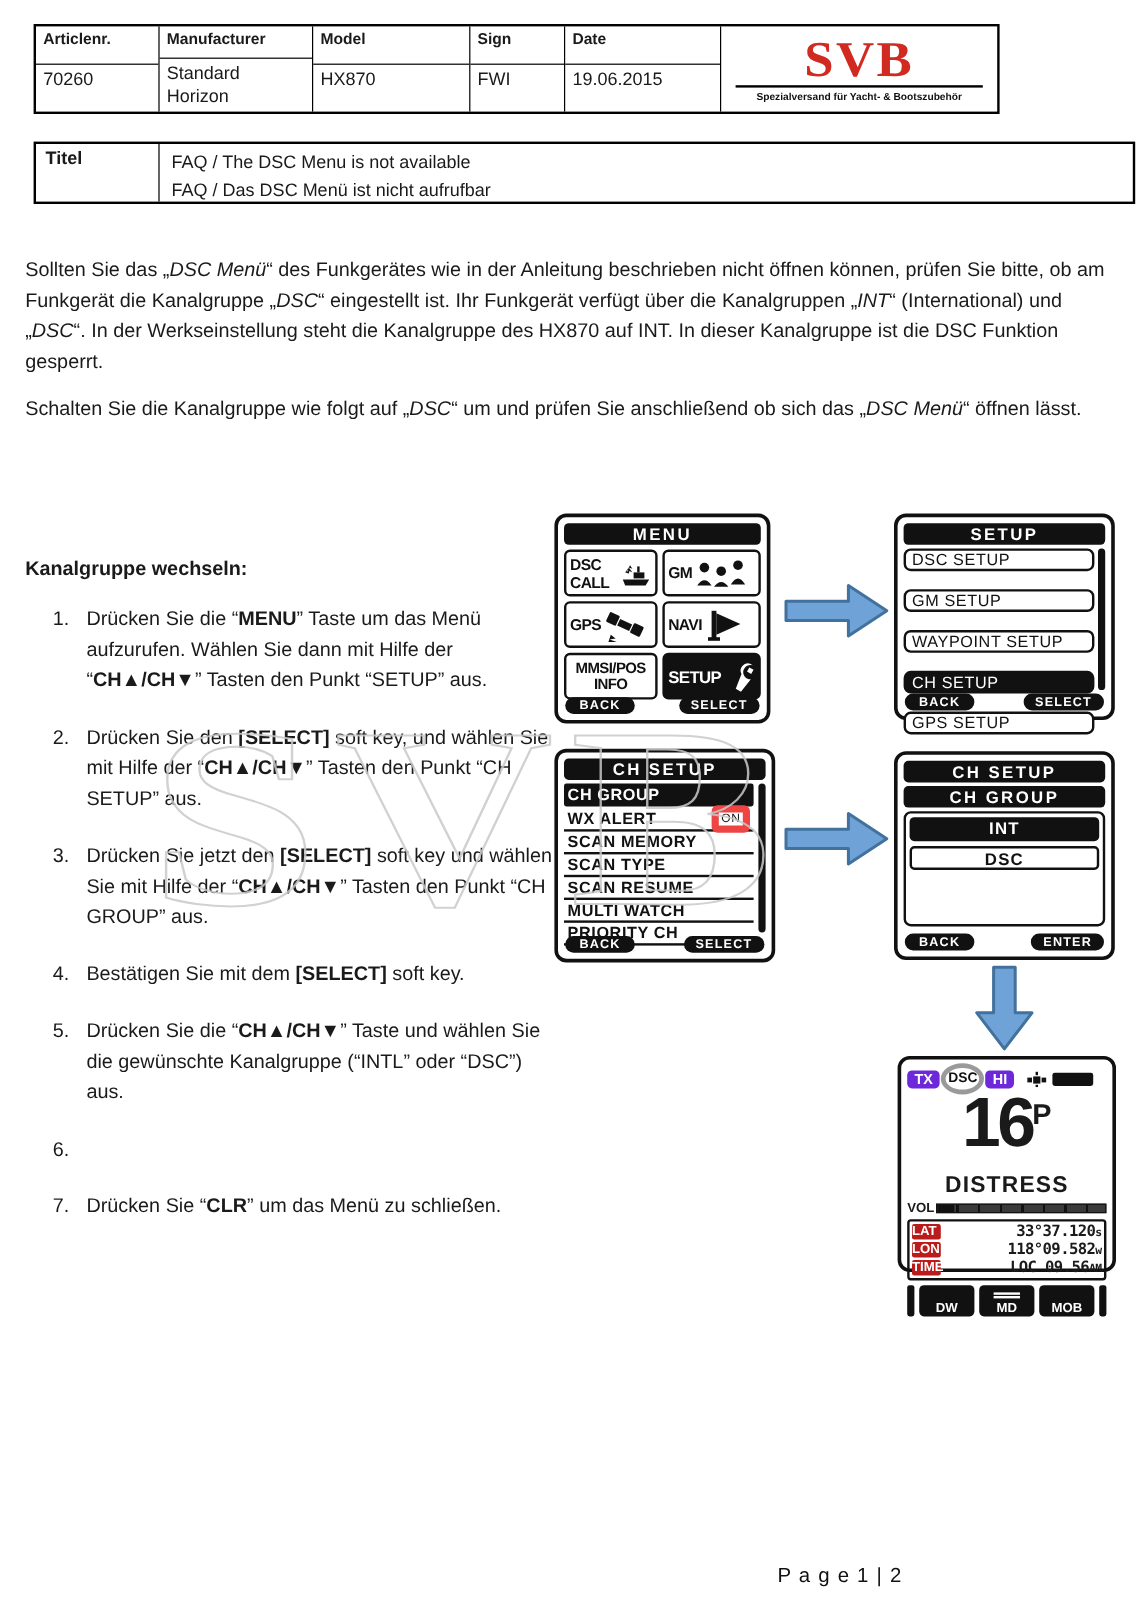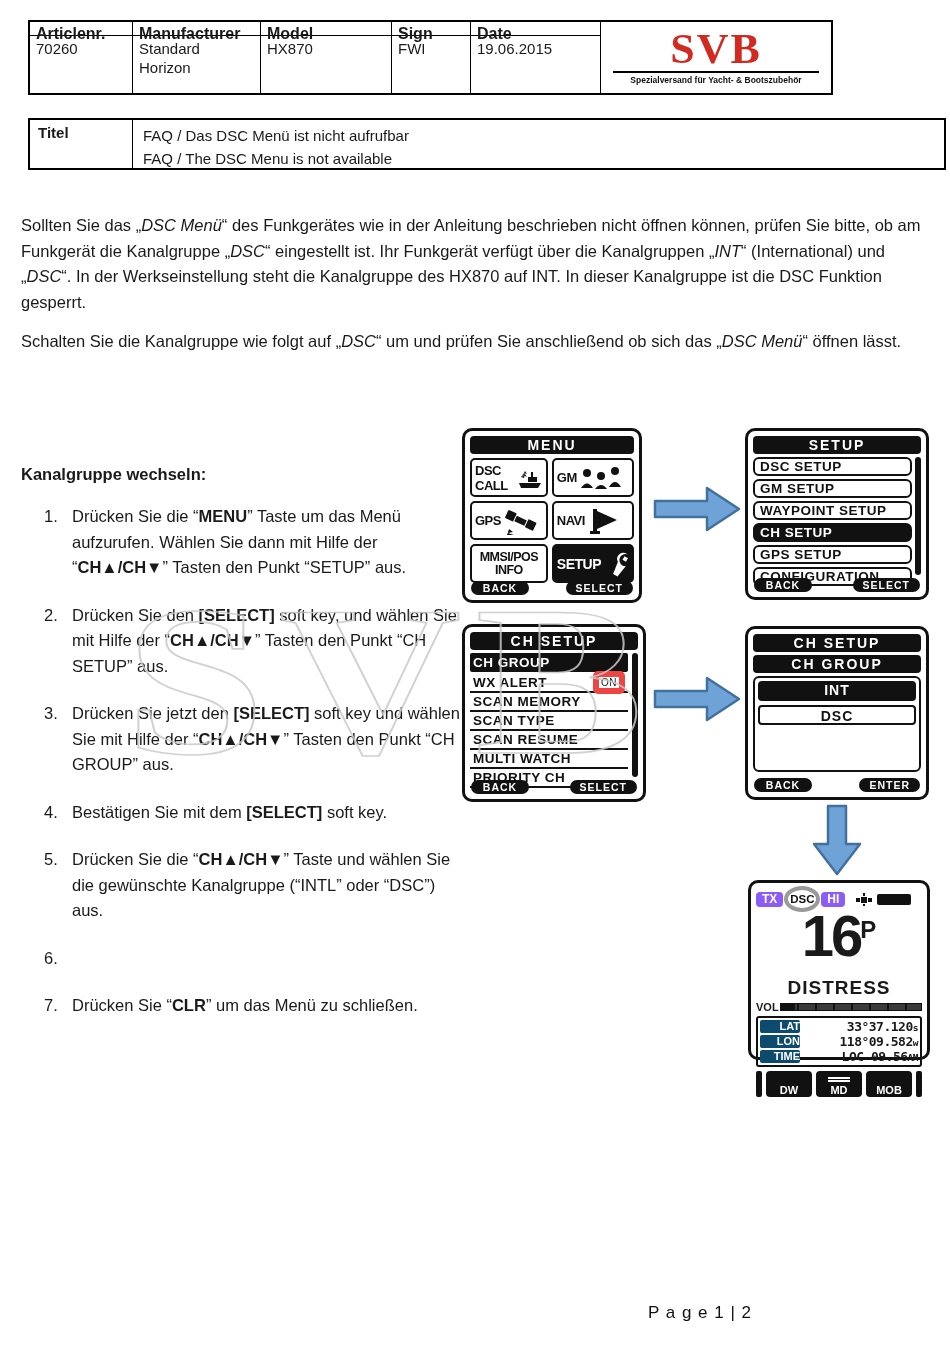--- a/index.html
+++ b/index.html
@@ -9,21 +9,21 @@
     font-family:"Liberation Sans", sans-serif; color:#1a1a1a; overflow:hidden;
   }
   .it { font-style:italic; }
   .b  { font-weight:bold; }
 
   
   .tbl { position:absolute; border:2px solid #000; background:#fff; }
   #header-table { left:28px; top:20px; width:805px; height:75px; display:flex; }
   .hcol { border-right:1px solid #000; display:flex; flex-direction:column; }
   .hcol:last-child { border-right:none; }
-  .hcol .hd { font-weight:bold; font-size:16px; padding:3px 6px 2px 6px; border-bottom:1px solid #000; height:14px; }
+  .hcol .hd { font-weight:bold; font-size:13px; padding:3px 6px 2px 6px; border-bottom:1px solid #000; height:32px; }
   .hcol .vl { font-size:15px; padding:3px 6px; line-height:19px; }
   .logo-cell { flex:1; display:flex; flex-direction:column; align-items:center; justify-content:center; padding:2px 8px; }
   .svb-logo { font-family:"Liberation Serif", serif; font-weight:bold; font-size:44px; line-height:40px; color:#d12a21; letter-spacing:2px; transform:scaleY(0.95); }
   .svb-rule { width:96%; height:2px; background:#000; margin:1px 0 2px 0; }
   .svb-tag { font-size:8.5px; font-weight:bold; color:#111; white-space:nowrap; }
 
   #title-table { left:28px; top:118px; width:918px; height:52px; display:flex; }
   #title-table .tcol1 { width:103px; border-right:1px solid #000; font-weight:bold; font-size:15px; padding:4px 8px; }
   #title-table .tcol2 { flex:1; font-size:15px; padding:4px 10px; line-height:23px; }
 
@@ -56,21 +56,21 @@
   #screen-menu .tiles { display:grid; grid-template-columns:1fr 1fr; gap:4px; margin-top:4px; }
   .tile { border:2px solid #111; border-radius:5px; height:39px; font-weight:bold; font-size:13px; display:flex; align-items:center; padding:1px 3px; gap:2px; background:#fff; color:#111; }
   .tile.sel { background:#111; color:#fff; }
   .tile .tlab { letter-spacing:-0.5px; }
   .tile.center { justify-content:center; text-align:center; line-height:13px; font-size:12.5px; }
   .tile svg { flex:none; }
 
   
   #screen-setup { left:745px; top:428px; width:184px; height:172px; }
   #screen-setup .list { margin-top:3px; margin-right:9px; }
-  .pill-item { border:2px solid #111; border-radius:6px; font-weight:bold; font-size:13.5px; letter-spacing:0.5px; padding:0 5px; height:19px; line-height:16px; margin-bottom:3px; color:#111; background:#fff; }
+  .pill-item { border:2px solid #111; border-radius:6px; font-weight:normal; font-size:13.5px; letter-spacing:0.5px; padding:0 5px; height:19px; line-height:16px; margin-bottom:15px; color:#111; background:#fff; }
   .pill-item.sel { background:#111; color:#fff; }
   .vscroll { position:absolute; right:5px; top:26px; bottom:22px; width:6px; background:#111; border-radius:3px; }
 
   
   #screen-chsetup { left:462px; top:624px; width:184px; height:178px; }
   #screen-chsetup .list { margin-top:3px; margin-right:10px; }
   .line-item { font-weight:bold; font-size:13.5px; letter-spacing:0.5px; height:19px; line-height:17px; border-bottom:2px solid #111; padding:0 3px; display:flex; justify-content:space-between; align-items:center; color:#111; }
   .line-item.sel { background:#111; color:#fff; border-bottom:none; border-radius:2px; margin-bottom:2px; }
   .on-badge { border:6px solid #ef4444; border-radius:5px; font-size:10px; line-height:11px; padding:0 2px; font-weight:normal;text-align:right; }
 
@@ -78,36 +78,36 @@
   #screen-chgroup { left:745px; top:626px; width:184px; height:174px; }
   #screen-chgroup .titlebar + .titlebar { margin-top:3px; }
   #screen-chgroup .optbox { border:2px solid #111; border-radius:6px; margin-top:3px; height:96px; padding:3px; }
   .opt { font-weight:bold; font-size:14px; text-align:center; border-radius:4px; height:20px; line-height:19px; letter-spacing:1px; }
   .opt.sel { background:#111; color:#fff; margin-bottom:4px; }
   .opt.plain { border:2px solid #111; color:#111; }
 
   
   #screen-radio { left:748px; top:880px; width:182px; height:180px; }
   .statusrow { display:flex; align-items:center; gap:3px; height:22px; }
-  .badge { background:#8b5cf6; color:#fff; font-weight:bold; font-size:12px; border-radius:4px; padding:0 6px; line-height:15px; }
+  .badge { background:#6d28d9; color:#fff; font-weight:bold; font-size:12px; border-radius:4px; padding:0 6px; line-height:15px; }
   .dsc-circle { width:36px; height:26px; border:4px solid #9a9a9a; border-radius:50%; display:flex; align-items:center; justify-content:center; font-weight:bold; font-size:11.5px; color:#111; background:#fff; margin:0 -2px; z-index:2; }
   .battery { width:34px; height:11px; background:#111; border-radius:2px; margin-left:2px; }
   .bigch { text-align:center; line-height:48px; margin-top:-4px; }
   .bigch .n { font-size:58px; font-weight:bold; letter-spacing:-3px; }
   .bigch .p { font-size:24px; font-weight:bold; vertical-align:18px; }
   .distress { text-align:center; font-size:19px; font-weight:bold; letter-spacing:1px; margin-top:2px; }
   .volrow { display:flex; align-items:center; gap:1px; margin-top:2px; }
   .volrow .vlab { font-weight:bold; font-size:11px; }
   .volbar { flex:1; height:8px; border:1px solid #111; background:
       linear-gradient(to right,#111 0 14px, transparent 14px),
       repeating-linear-gradient(to right, transparent 0 16px, #111 16px 18px);
       background-color:#3a3a3a; }
   .posbox { border:2px solid #111; border-radius:3px; margin-top:3px; padding:1px 2px; }
   .posrow { display:flex; align-items:center; height:15px; }
-  .poslab { background:#0c4a6e; color:#fff; font-weight:bold; font-size:11px; width:40px; text-align:right; border-radius:2px; line-height:13px; margin-right:2px; flex:none; }
+  .poslab { background:#b91c1c; color:#fff; font-weight:bold; font-size:11px; width:24px; text-align:left; border-radius:2px; line-height:13px; margin-right:2px; flex:none; }
   .posval { flex:1; text-align:right; font-family:"DejaVu Sans Mono", monospace; font-weight:bold; font-size:13px; letter-spacing:-0.5px; white-space:nowrap; }
   .posval .unit { font-size:9.5px; }
   .keysrow { display:flex; align-items:flex-start; justify-content:space-between; margin-top:4px; }
   .edgebar { width:6px; height:26px; background:#111; border-radius:2px; }
   .key { width:46px; height:26px; background:#111; border-radius:4px; color:#fff; font-weight:bold; font-size:11px; display:flex; flex-direction:column; align-items:center; justify-content:flex-end; padding-bottom:1px; }
   .key .lines { width:22px; border-top:2px solid #fff; border-bottom:2px solid #fff; height:5px; margin-bottom:2px; }
 
   
   .arrow { position:absolute; z-index:10; }
 
@@ -143,22 +143,22 @@
     <div class="logo-cell">
       <div class="svb-logo">SVB</div>
       <div class="svb-rule"></div>
       <div class="svb-tag">Spezialversand für Yacht- &amp; Bootszubehör</div>
     </div>
   </div>
 
   <div id="title-table" class="tbl">
     <div class="tcol1">Titel</div>
     <div class="tcol2">
+      <div>FAQ / The DSC Menu is not available</div>
       <div>FAQ / Das DSC Menü ist nicht aufrufbar</div>
-      <div>FAQ / The DSC Menu is not available</div>
     </div>
   </div>
 
   <div id="para-block">
     <p><span>Sollten Sie das „</span><span class="it">DSC Menü</span><span>“ des Funkgerätes wie in der Anleitung beschrieben nicht öffnen können, prüfen Sie bitte, ob am Funkgerät die Kanalgruppe „</span><span class="it">DSC</span><span>“ eingestellt ist. Ihr Funkgerät verfügt über die Kanalgruppen „</span><span class="it">INT</span><span>“ (International) und „</span><span class="it">DSC</span><span>“. In der Werkseinstellung steht die Kanalgruppe des HX870 auf INT. In dieser Kanalgruppe ist die DSC Funktion gesperrt.</span></p>
     <p><span>Schalten Sie die Kanalgruppe wie folgt auf „</span><span class="it">DSC</span><span>“ um und prüfen Sie anschließend ob sich das „</span><span class="it">DSC Menü</span><span>“ öffnen lässt.</span></p>
   </div>
 
   <div id="steps-block">
     <div id="steps-heading">Kanalgruppe wechseln:</div>

